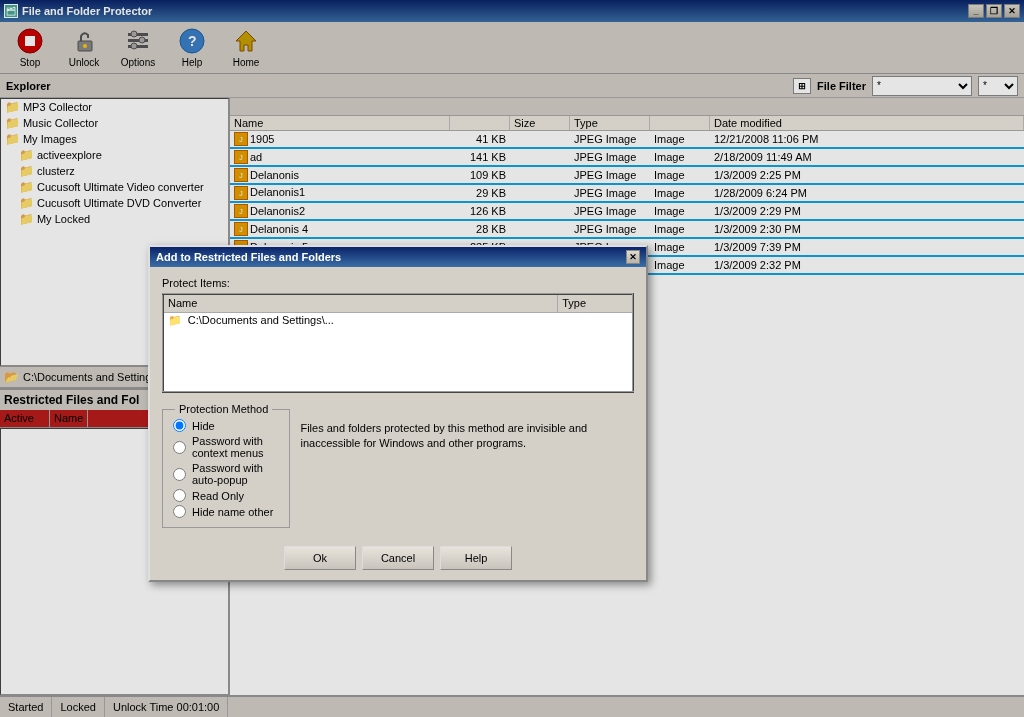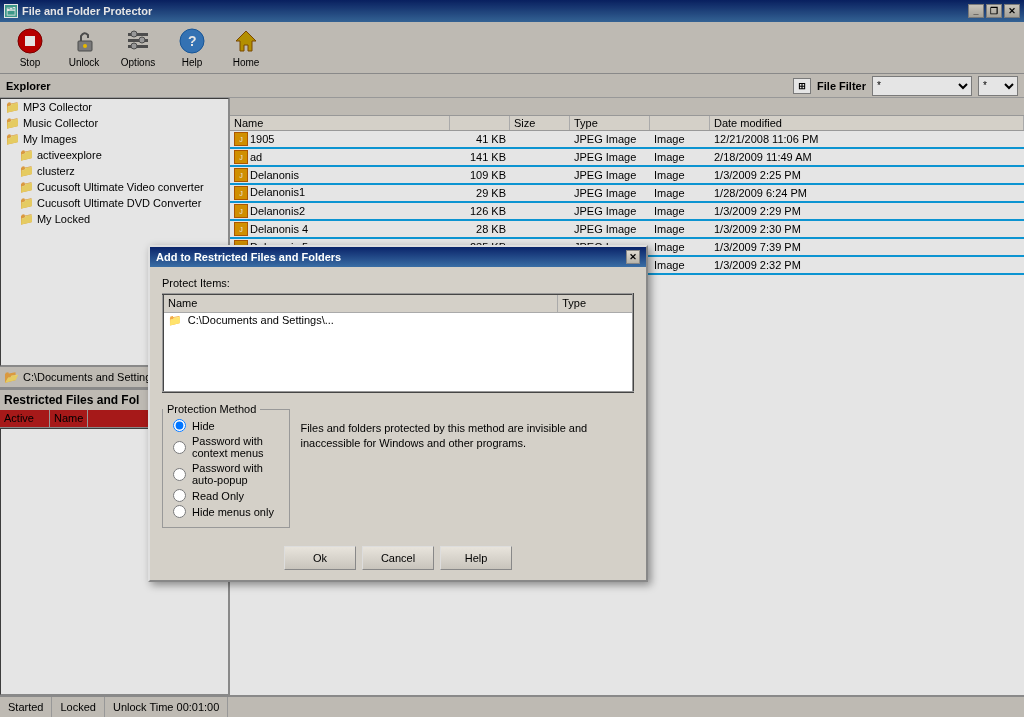--- a/index.html
+++ b/index.html
@@ -344,21 +344,21 @@
     
     .protection-group {
       border: 1px solid #999;
       padding: 6px 10px;
       margin-top: 8px;
       position: relative;
     }
     .protection-group-legend {
       position: absolute;
       top: -7px;
-      left: 0;
+      left: 12px;
       background: #d4d0c8;
       padding: 0 4px;
       font-size: 11px;
     }
     .radio-row {
       display: flex;
       align-items: center;
       gap: 6px;
       margin: 3px 0;
       font-size: 11px;
@@ -710,21 +710,21 @@
           <div class="radio-row">
             <input type="radio" name="protection" id="r-pwpopup" style="">
             <label for="r-pwpopup">Password with auto-popup</label>
           </div>
           <div class="radio-row">
             <input type="radio" name="protection" id="r-readonly" style="">
             <label for="r-readonly">Read Only</label>
           </div>
           <div class="radio-row">
             <input type="radio" name="protection" id="r-hidename" style="">
-            <label for="r-hidename">Hide menus only</label>
+            <label for="r-hidename">Hide name other</label>
           </div>
         </div>
 
         <div class="protection-note">Files and folders protected by this method are invisible and inaccessible for Windows and other programs.</div>
       </div>
     </div>
 
     <div class="dialog-buttons">
       <button class="dialog-btn">
         <span>Ok</span>

